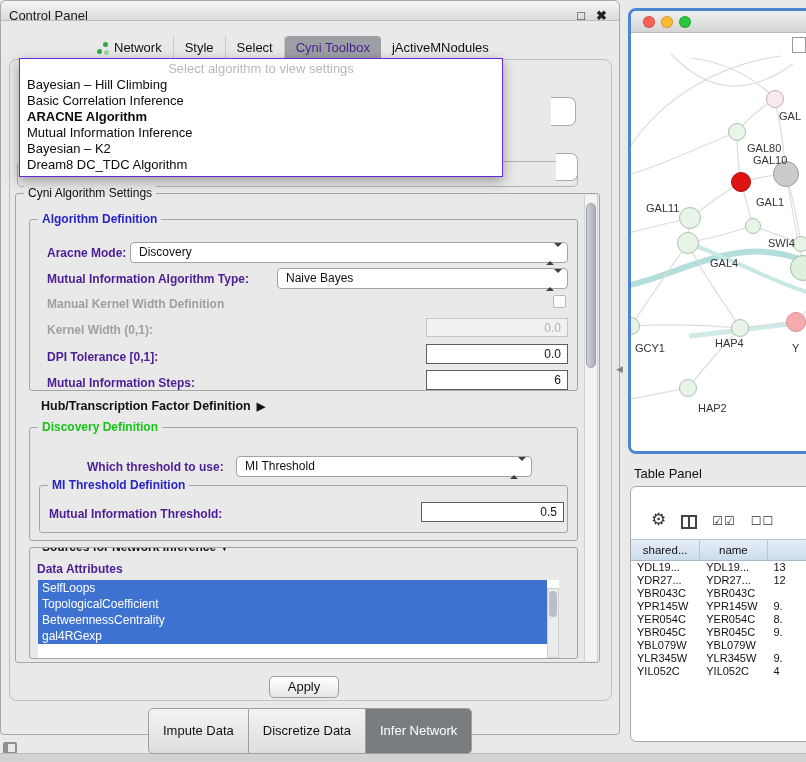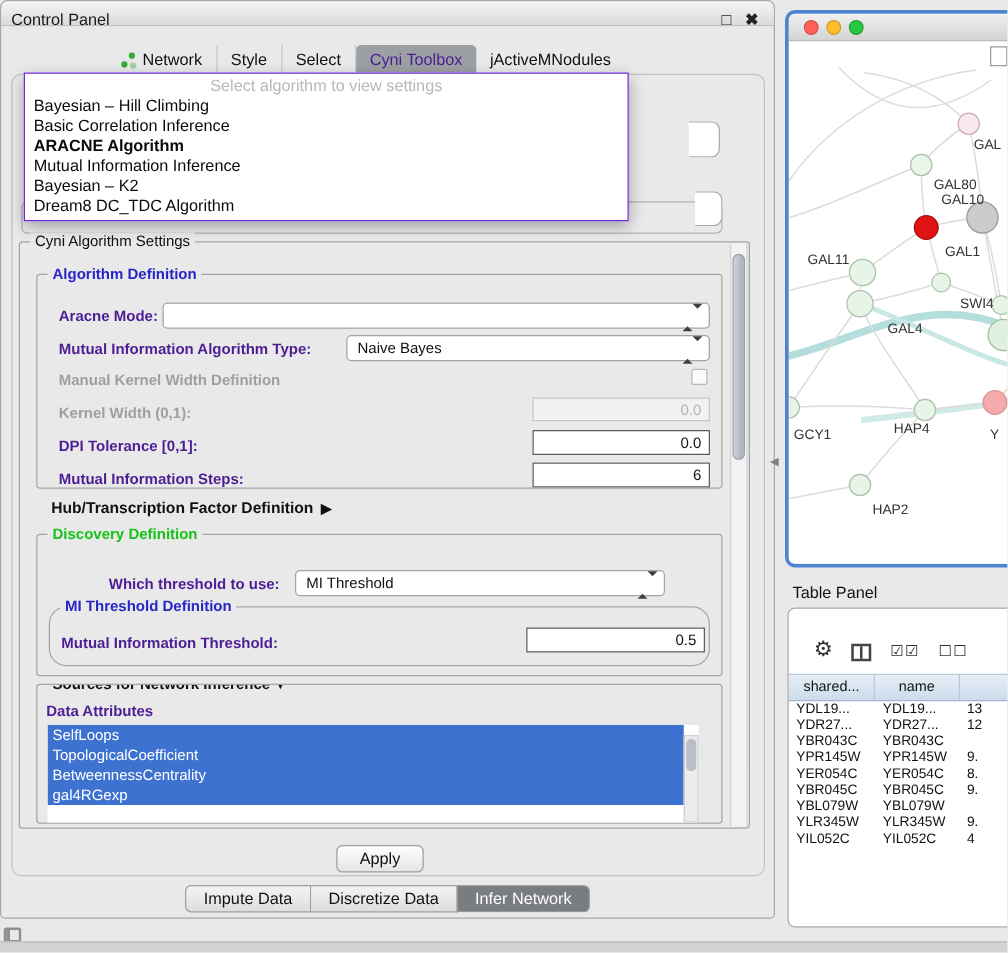--- a/index.html
+++ b/index.html
@@ -87,21 +87,21 @@
                padding-left:4px; width:509px; }
   .lsbar { position:absolute; right:0; top:8px; bottom:0; width:12px; background:#ececec;
            border:1px solid #cfcfcf; }
   .lthumb { position:absolute; left:1px; top:2px; width:8px; height:26px; border-radius:4px; background:#b9bec7; }
 
   .btn { position:absolute; background:linear-gradient(#ffffff,#e5e5e5); border:1px solid #9f9f9f;
          border-radius:5px; font-size:13px; text-align:center; color:#111; z-index:4; }
   .btn .val { line-height:20px; display:block; }
 
   .btabs { position:absolute; left:147px; top:707px; display:flex; z-index:4; }
-  .btab { font-size:13px; line-height:16px; padding:2px 14px; background:linear-gradient(#f3f3f3,#dedede);
+  .btab { font-size:13px; line-height:16px; padding:14px 14px; background:linear-gradient(#f3f3f3,#dedede);
           border:1px solid #9f9f9f; border-left:none; color:#111; white-space:nowrap; }
   .btab:first-child { border-left:1px solid #9f9f9f; border-radius:5px 0 0 5px; }
   .btab:last-child { border-radius:0 5px 5px 0; }
   .btab.sel { background:#797d80; color:#fff; }
 
   .split-arrow { position:absolute; left:616px; top:364px; font-size:9px; color:#808080; }
 
   
   .netwin { position:absolute; left:628px; top:8px; width:190px; height:446px; background:#fff;
             border:3px solid #4d85d2; border-radius:8px 0 0 8px; overflow:hidden; }
@@ -180,20 +180,21 @@
     <div class="sbar">
       <div class="sthumb"></div>
     </div>
 
     <div class="group" style="left:28px; top:218px; width:549px; height:172px;">
       <span class="gtitle blue">Algorithm Definition</span>
     </div>
 
     <div class="lbl" style="left:46px; top:245px;">Aracne Mode:</div>
     <div class="combo" style="left:129px; top:241px; width:438px; height:21px;">
+      <span class="val">Discovery</span>
       <span class="arrows"><span class="arrow-up"></span><span class="arrow-down"></span></span>
     </div>
 
     <div class="lbl" style="left:46px; top:271px;">Mutual Information Algorithm Type:</div>
     <div class="combo" style="left:276px; top:267px; width:291px; height:21px;">
       <span class="val">Naive Bayes</span>
       <span class="arrows"><span class="arrow-up"></span><span class="arrow-down"></span></span>
     </div>
 
     <div class="lbl dis" style="left:46px; top:296px;">Manual Kernel Width Definition</div>
@@ -220,21 +221,21 @@
 
     <div class="group" style="left:28px; top:426px; width:549px; height:114px;">
       <span class="gtitle green">Discovery Definition</span>
     </div>
     <div class="lbl" style="left:86px; top:459px;">Which threshold to use:</div>
     <div class="combo" style="left:235px; top:455px; width:296px; height:21px;">
       <span class="val">MI Threshold</span>
       <span class="arrows"><span class="arrow-up"></span><span class="arrow-down"></span></span>
     </div>
 
-    <div class="group" style="left:38px; top:484px; width:529px; height:48px;border-radius:14px;">
+    <div class="group" style="left:38px; top:484px; width:529px; height:48px;">
       <span class="gtitle blue">MI Threshold Definition</span>
     </div>
     <div class="lbl" style="left:48px; top:506px;">Mutual Information Threshold:</div>
     <div class="tfield" style="left:420px; top:501px; width:143px; height:20px;">
       <span class="val">0.5</span>
     </div>
 
     <div class="group" style="left:28px; top:546px; width:549px; height:112px; overflow:hidden;">
       <span class="gtitle bold" style="font-weight:bold;">
         <span>Sources for Network Inference</span>

